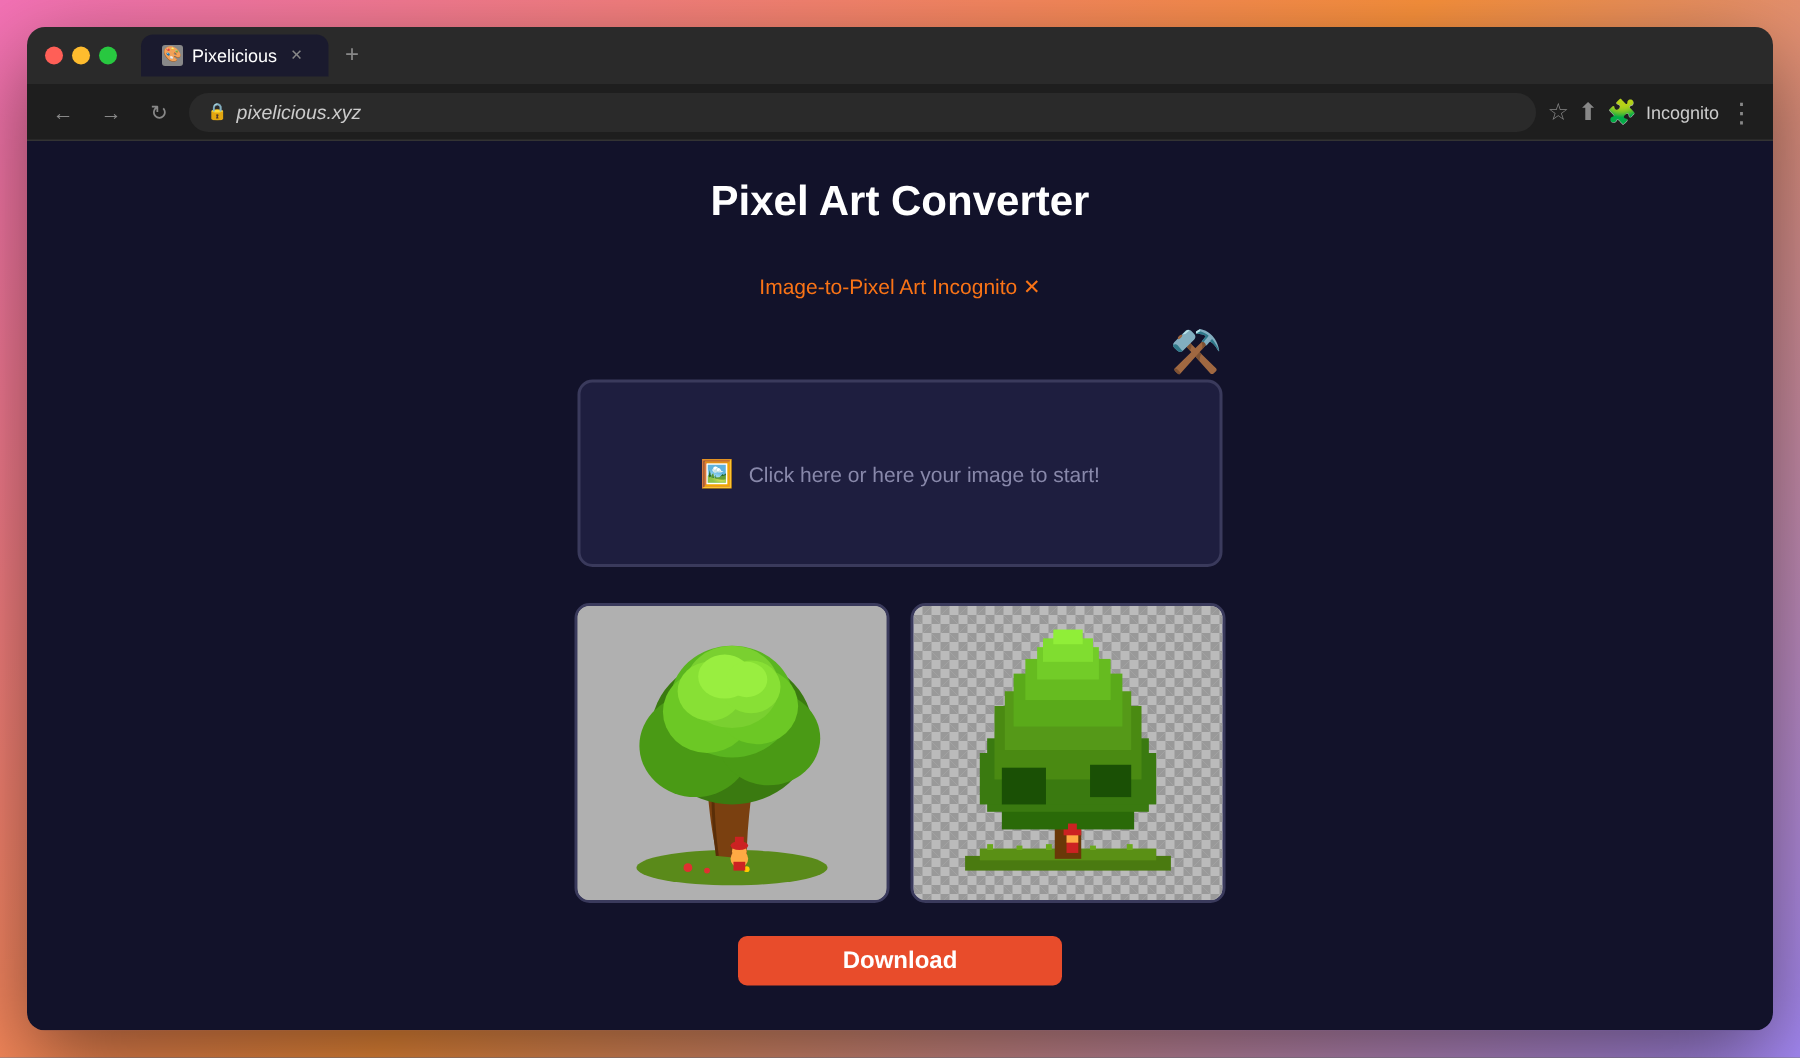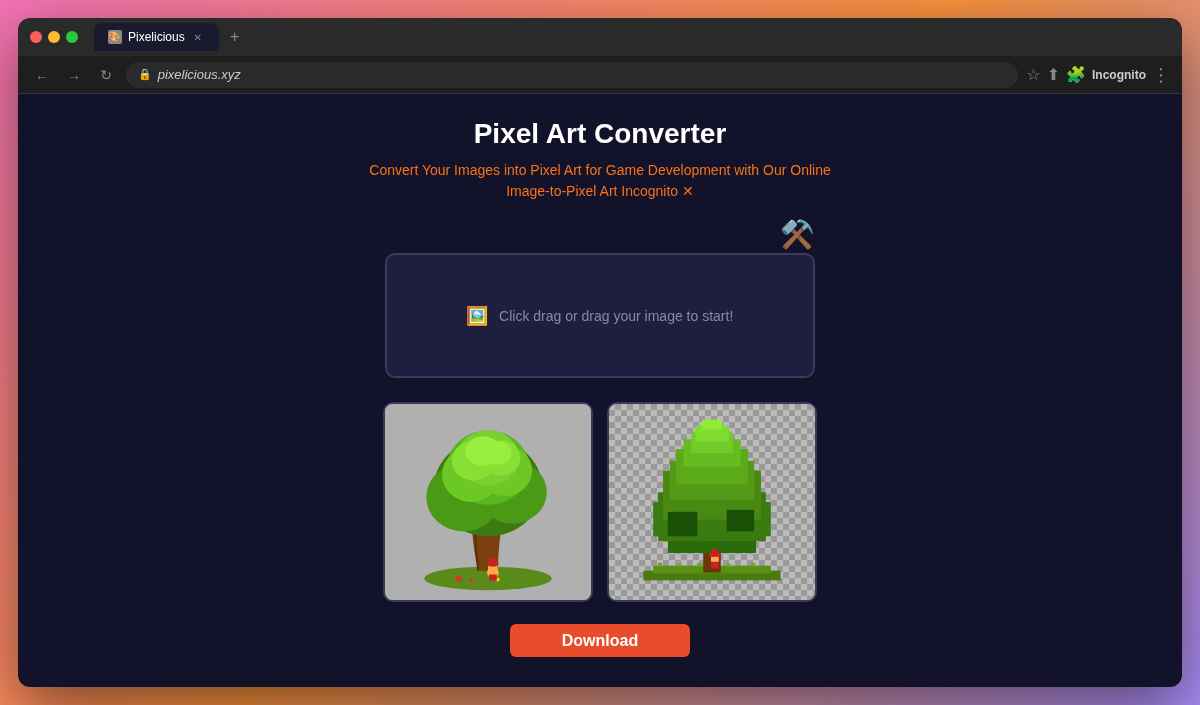--- a/index.html
+++ b/index.html
@@ -253,21 +253,21 @@
 
     .tree-svg {
       position: absolute;
       top: 0; left: 0;
       width: 100%;
       height: 100%;
     }
 
     
     .download-btn {
-      width: 180px;
+      width: 216px;
       height: 40px;
       background: #e84c2b;
       border: none;
       border-radius: 6px;
       color: #fff;
       font-size: 16px;
       font-weight: 700;
       cursor: pointer;
       display: flex;
       align-items: center;
@@ -300,39 +300,39 @@
     <div class="nav-btn">→</div>
     <div class="nav-btn">↻</div>
     <div class="address-bar">
       <span class="lock-icon">🔒</span>
       <span class="address-text">pixelicious.xyz</span>
     </div>
     <div class="toolbar-right">
       <span style="font-size:16px;">☆</span>
       <span style="font-size:16px;">⬆</span>
       <span style="font-size:16px;">🧩</span>
-      <span style="font-size:12px;color:#ccc;font-weight:bold;">Incognito</span>
+      <span style="font-size:12px;color:#ccc;">Incognito</span>
       <span style="font-size:18px;">⋮</span>
     </div>
   </div>
 
   <div class="browser-content">
     <h1 class="page-title">Pixel Art Converter</h1>
     <p class="page-subtitle">
-      <span>Convert Your Images into Pixel Art for Game Development with Our Online</span><br>
+      <br>
       <span>Image-to-Pixel Art Incognito ✕</span>
     </p>
 
     <div style="width:430px; display:flex; justify-content:flex-end; margin-bottom:2px;">
       <span style="font-size:28px;">⚒️</span>
     </div>
 
     <div class="upload-zone">
       <span class="upload-icon">🖼️</span>
-      <span>Click drag or drag your image to start!</span>
+      <span>Click here or here your image to start!</span>
     </div>
 
     <div class="preview-area">
 
       <div class="preview-card preview-original">
         <svg class="tree-svg" viewBox="0 0 210 200" xmlns="http://www.w3.org/2000/svg">
 
           <rect width="210" height="200" fill="#b0b0b0"></rect>
 
           <ellipse cx="105" cy="178" rx="65" ry="12" fill="#5a8a1a"></ellipse>

